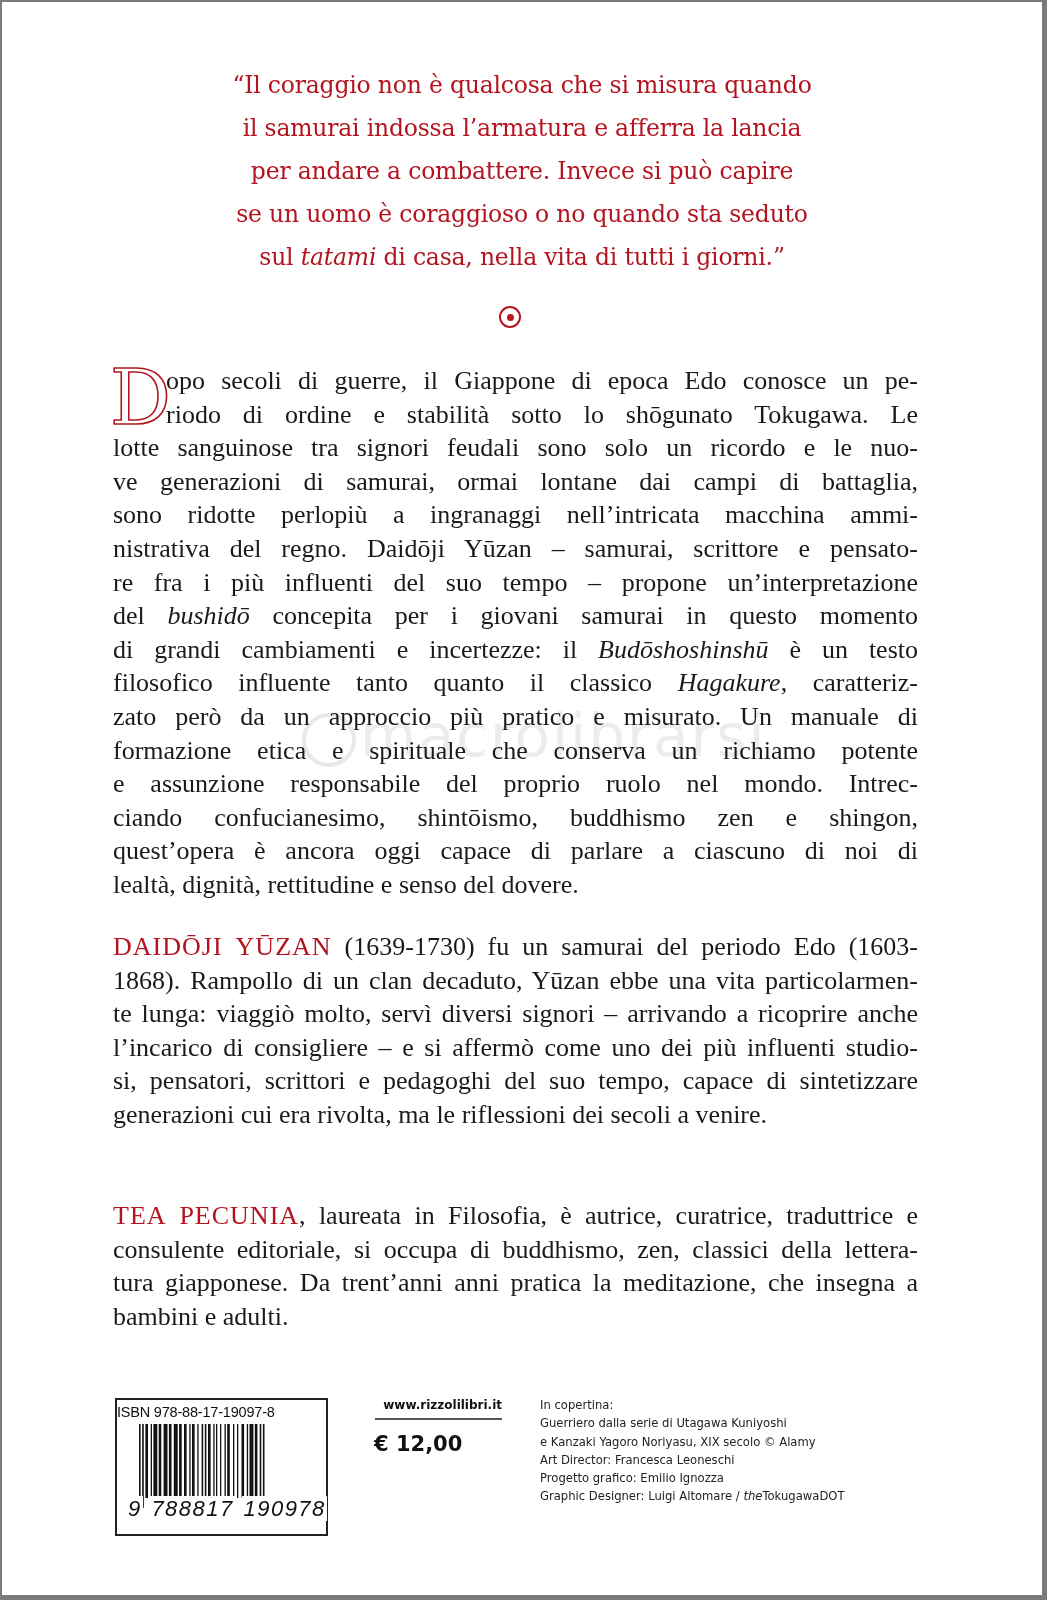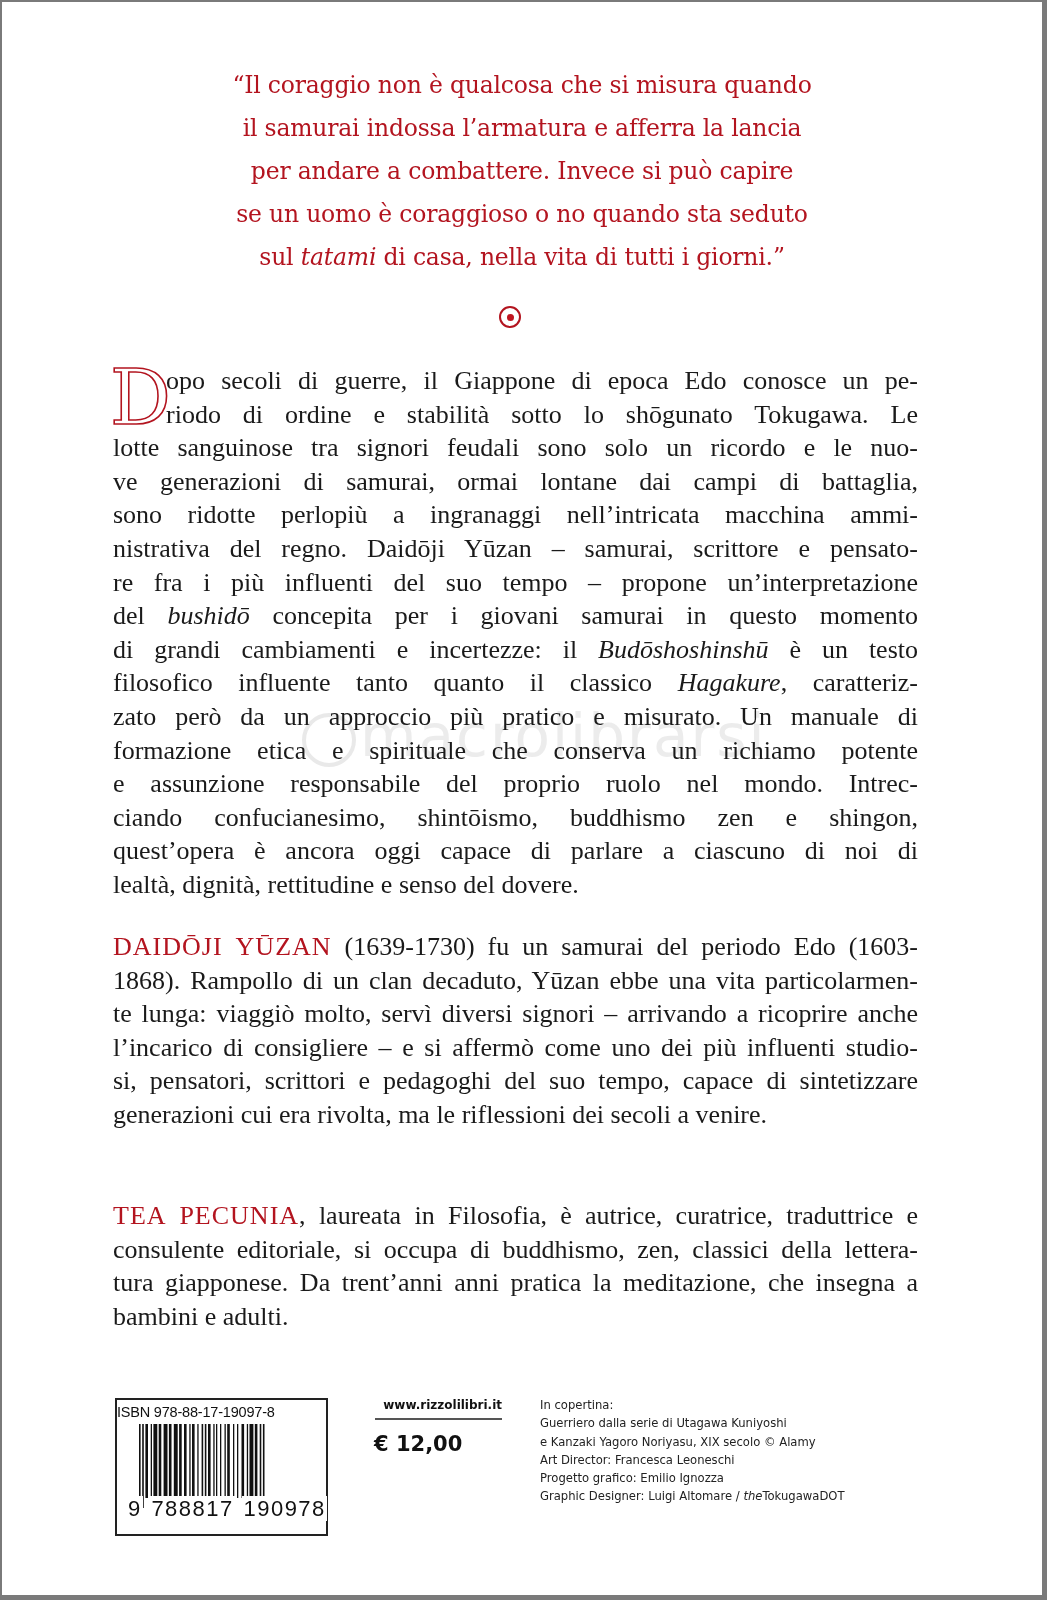--- a/index.html
+++ b/index.html
@@ -126,20 +126,21 @@
     }
     .ean-digits {
       position: absolute;
       left: 10px; top: 96px;
       width: 200px;
       font-family: "Liberation Sans", sans-serif;
       font-size: 22px;
       color: #111;
       letter-spacing: 1.5px;
       white-space: nowrap;
+      font-style: italic;
     }
     .ean-digits span { background: #fff; padding: 0 1px; }
 
     .site {
       position: absolute;
       left: 372px; top: 1396px;
       width: 128px;
       text-align: right;
       font-family: "DejaVu Sans", sans-serif;
       font-size: 12px;

